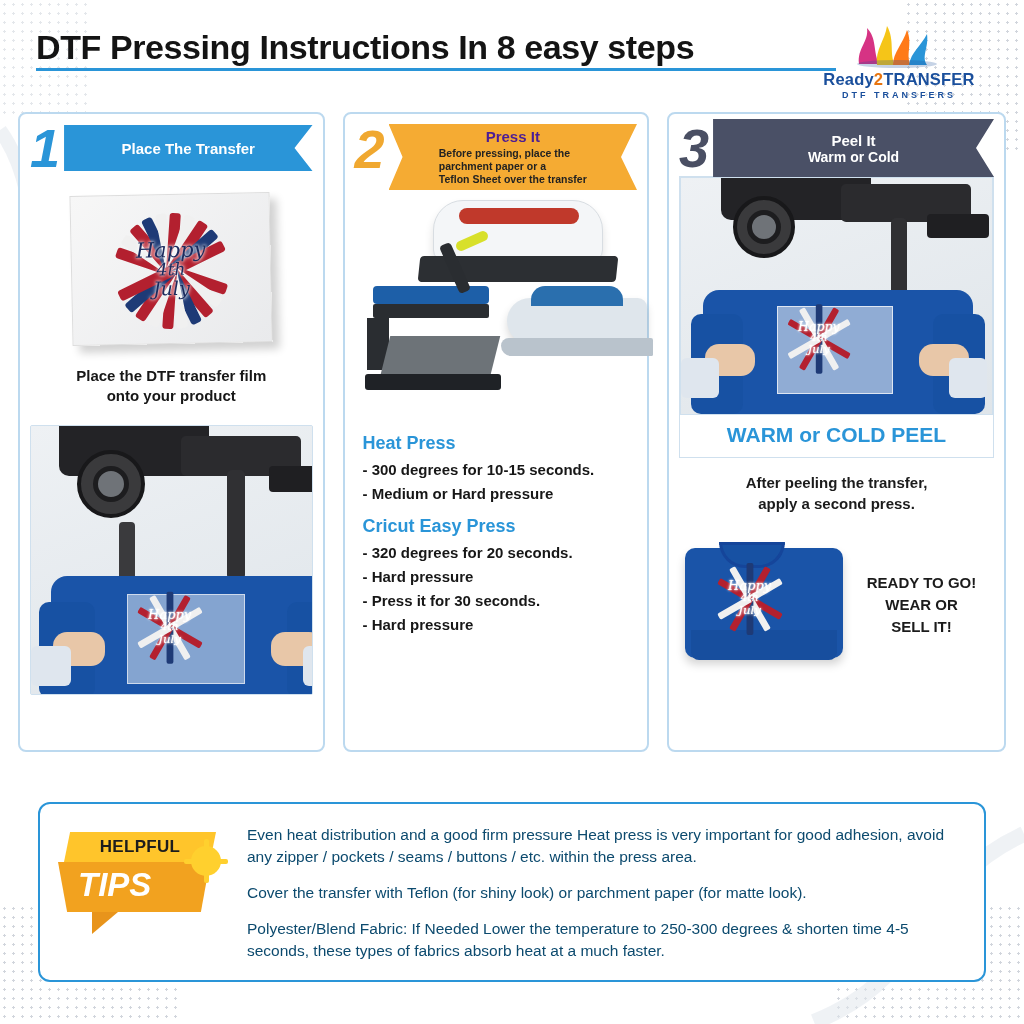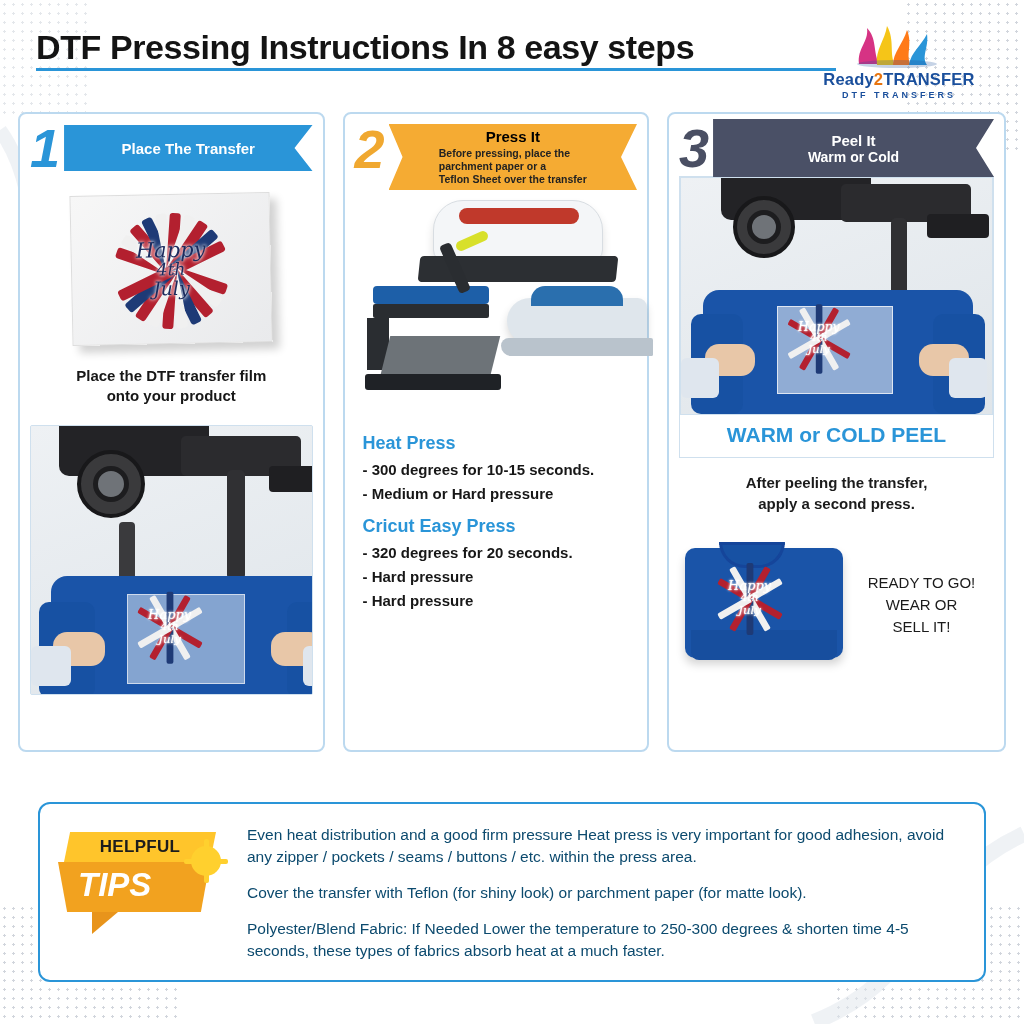--- a/index.html
+++ b/index.html
@@ -114,21 +114,21 @@
     font-weight: bold;
     padding: 2px 14px;
     clip-path: polygon(0 0, 100% 0, calc(100% - 18px) 50%, 100% 100%, 0 100%);
   }
   .flag.blue { background: #2a95d8; }
   .flag.orange { background: #f5ab33; color: #222; height: 66px;
     clip-path: polygon(0 0, 100% 0, calc(100% - 16px) 50%, 100% 100%, 0 100%, 14px 50%); }
   .flag.grey { background: #4a5066; height: 58px; }
   .flag .l1 { font-size: 15px; }
   .flag .l2 { font-size: 14px; }
-  .flag.orange .l1 { font-size: 15px; color:#000000; }
+  .flag.orange .l1 { font-size: 15px; color:#4c1d95; }
   .flag.orange .l2 { font-size: 10.5px; line-height: 1.25; font-weight: bold; margin-top:2px;}
 
   .ribbon2 { display:flex; align-items:flex-start; }
   .ribbon2 .num-big { margin-top: -2px; }
 
   
   .transfer-card {
     width: 200px; margin: 22px auto 0;
     position: relative;
   }
@@ -202,21 +202,21 @@
   .spec-l { font-weight:bold; font-size:15px; margin-top:7px; color:#171717;}
 
   
   .peel-box { border:1px solid #cfe0ee; margin-top:4px; }
   .peel-label {
     text-align:center; color:#2a95d8; font-weight:bold; font-size:21px;
     padding:8px 0 10px;
   }
   .c3-cap { text-align:center; font-size:15px; font-weight:bold; line-height:1.4; margin-top:14px; }
   .folded-row { display:flex; align-items:center; margin-top:16px; }
-  .ready { font-weight:normal; font-size:15px; line-height:1.45; text-align:center; width:145px;}
+  .ready { font-weight:bold; font-size:15px; line-height:1.45; text-align:center; width:145px;}
 
   
   .tips {
     position:absolute;
     left: 38px; right: 38px; bottom: 42px; height: 180px;
     border: 2px solid #2a95d8;
     border-radius: 12px;
     background:#fff;
     display:flex;
     align-items: flex-start;
@@ -410,20 +410,21 @@
 
     <div class="specs">
       <div class="spec-h">Heat Press</div>
       <div class="spec-l">- 300 degrees for 10-15 seconds.</div>
       <div class="spec-l">- Medium or Hard pressure</div>
 
       <div class="spec-h">Cricut Easy Press</div>
       <div class="spec-l">- 320 degrees for 20 seconds.</div>
       <div class="spec-l">- Hard pressure</div>
 
+      <div class="spec-l">- Press it for 30 seconds.</div>
       <div class="spec-l">- Hard pressure</div>
     </div>
   </div>
 
   <div class="col">
     <div class="ribbon">
       <div class="num-big num-grey">3</div>
       <div class="flag grey">
         <div class="l1">Peel It</div>
         <div class="l2">Warm or Cold</div>

